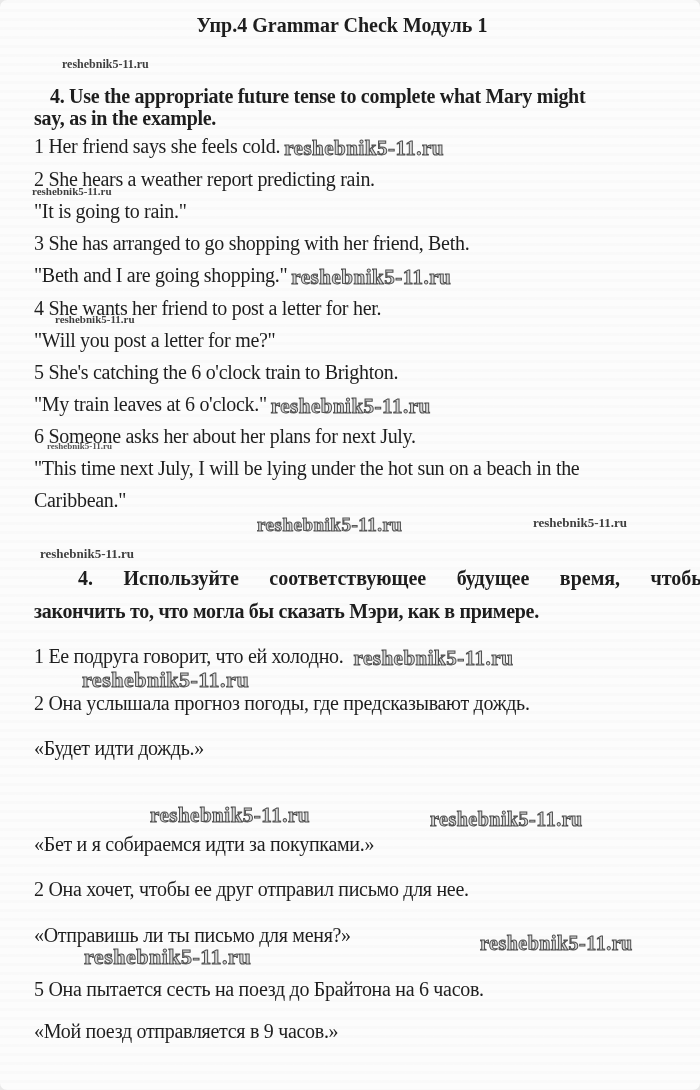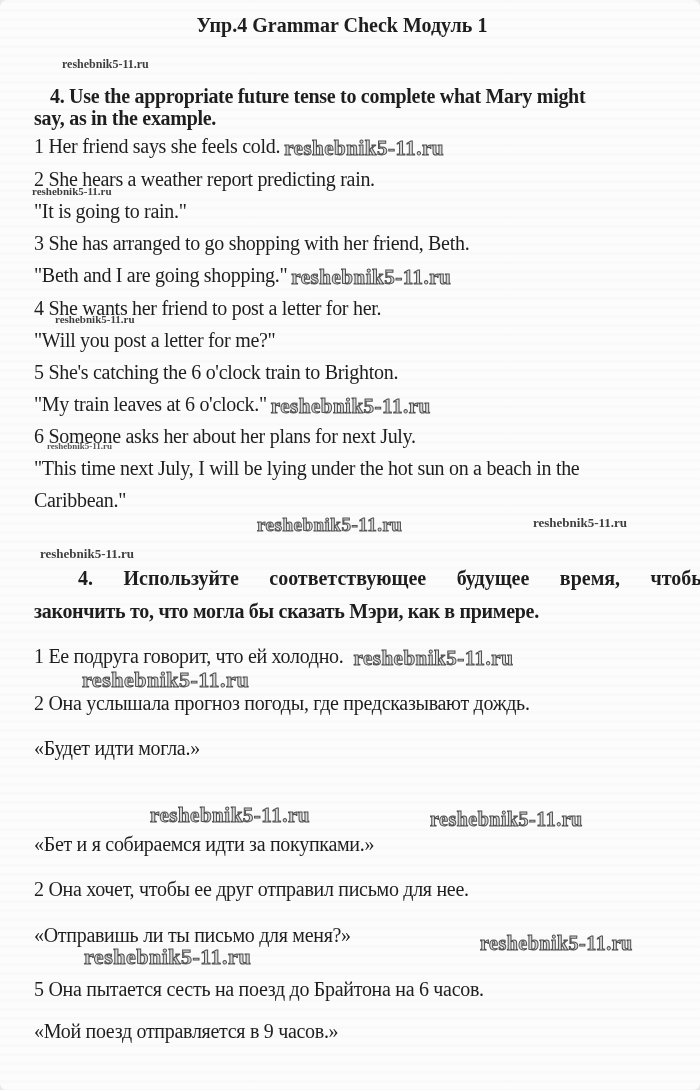--- a/index.html
+++ b/index.html
@@ -64,21 +64,21 @@
   <span class="wm wm-sm" style="left:533px;top:515px;">reshebnik5-11.ru</span>
   <span class="wm wm-sm" style="left:40px;top:546px;">reshebnik5-11.ru</span>
 
   <div class="jline" style="left:34px;top:566px;width:629px;">4. Используйте соответствующее будущее время, чтобы</div>
   <div class="ln b" style="left:34px;top:599px;">закончить то, что могла бы сказать Мэри, как в примере.</div>
 
   <div class="ln" style="left:34px;top:644px;"><span>1 Ее подруга говорит, что ей холодно.</span><span class="wm wm-lg wm-inline" style="margin-left:10px;">reshebnik5-11.ru</span></div>
   <span class="wm wm-lg" style="left:82px;top:667px;font-size:22px;">reshebnik5-11.ru</span>
 
   <div class="ln" style="left:34px;top:691px;">2 Она услышала прогноз погоды, где предсказывают дождь.</div>
-  <div class="ln" style="left:34px;top:736px;">«Будет идти могла.»</div>
+  <div class="ln" style="left:34px;top:736px;">«Будет идти дождь.»</div>
 
   <span class="wm wm-lg" style="left:150px;top:803px;">reshebnik5-11.ru</span>
   <span class="wm wm-lg" style="left:430px;top:808px;font-size:20px;">reshebnik5-11.ru</span>
   <div class="ln" style="left:34px;top:832px;">«Бет и я собираемся идти за покупками.»</div>
 
   <div class="ln" style="left:34px;top:877px;">2 Она хочет, чтобы ее друг отправил письмо для нее.</div>
   <div class="ln" style="left:34px;top:923px;">«Отправишь ли ты письмо для меня?»</div>
   <span class="wm wm-lg" style="left:480px;top:932px;font-size:20px;">reshebnik5-11.ru</span>
   <span class="wm wm-lg" style="left:84px;top:944px;font-size:22px;">reshebnik5-11.ru</span>
 

